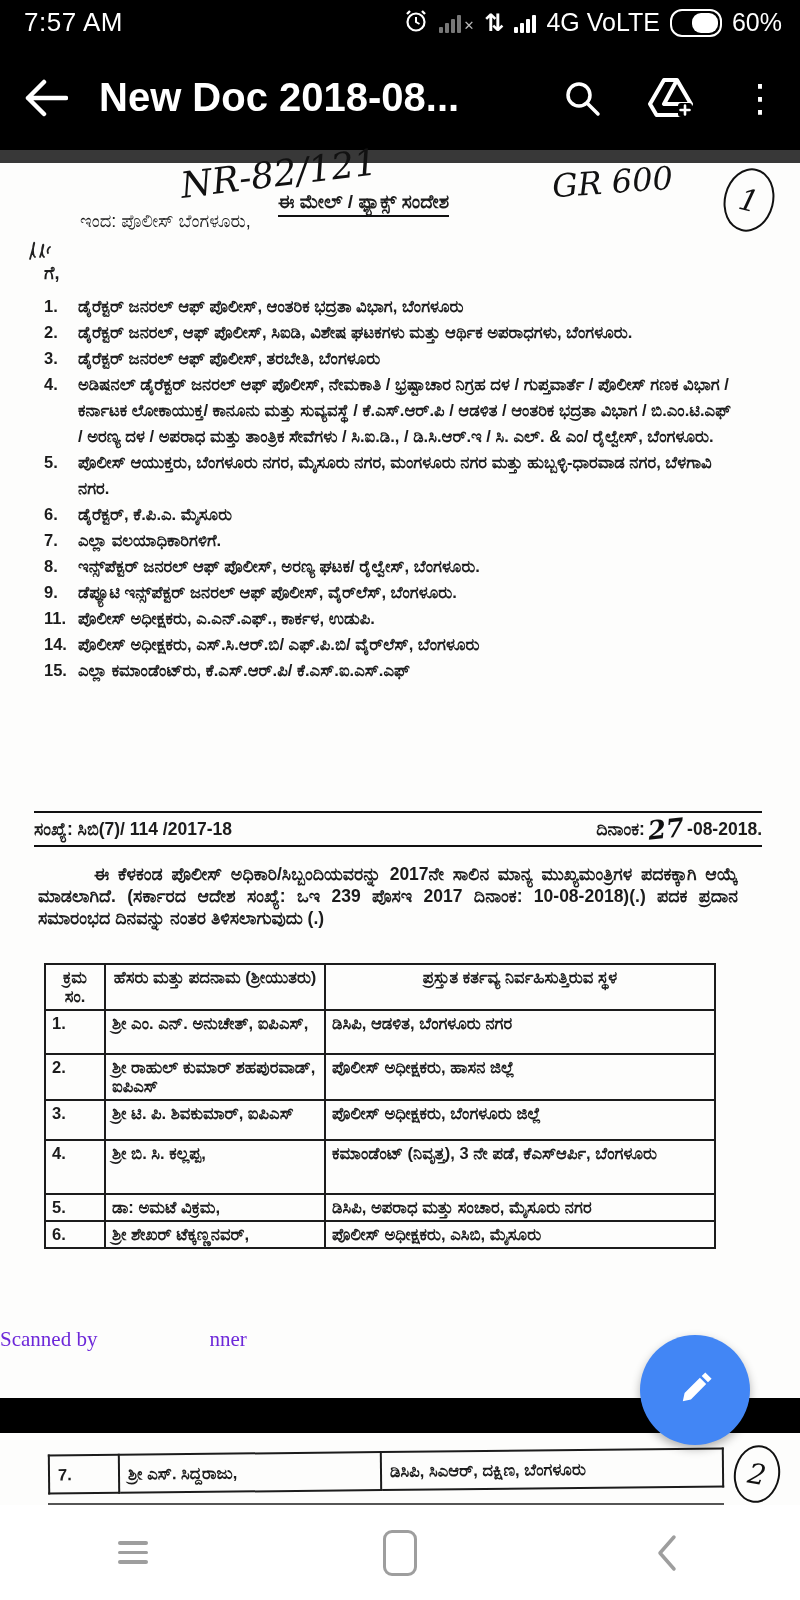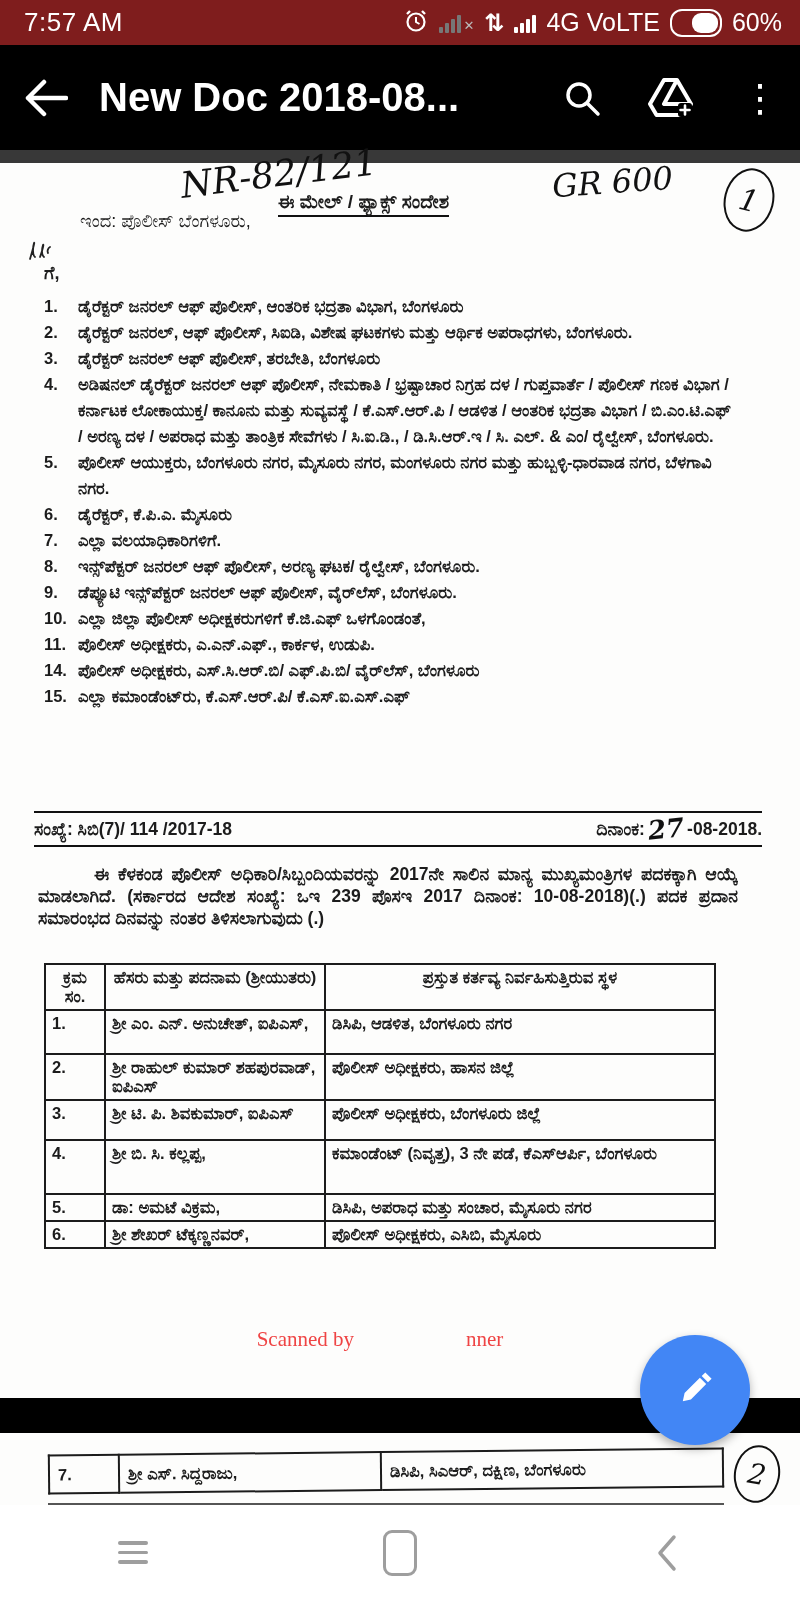--- a/index.html
+++ b/index.html
@@ -2,21 +2,21 @@
 <html><head>
 <meta charset="utf-8">
 <style>
   html,body{margin:0;padding:0;}
   body{
     width:800px;height:1600px;position:relative;overflow:hidden;
     background:#ffffff;
     font-family:"Liberation Sans","DejaVu Sans",sans-serif;
   }
   
-  .status-bar{position:absolute;left:0;top:0;width:800px;height:45px;background:#7f1d1d;
+  .status-bar{position:absolute;left:0;top:0;width:800px;height:45px;background:#000000;
     display:flex;align-items:center;justify-content:space-between;color:#fff;}
   .status-time{font-size:26px;font-weight:500;margin-left:24px;letter-spacing:.5px;}
   .status-right{display:flex;align-items:center;gap:10px;margin-right:18px;}
   .status-label{font-size:25px;font-weight:500;}
   .batt{width:48px;height:24px;border:2.5px solid #fff;border-radius:12px;position:relative;}
   .batt .fill{position:absolute;right:2px;top:2px;bottom:2px;width:55%;background:#fff;border-radius:9px;}
   .sigbars{display:flex;align-items:flex-end;gap:2px;height:20px;}
   .sigbars i{display:block;width:4px;background:#fff;border-radius:1px;}
   .dim i{background:#777;}
   .updown{font-size:24px;font-weight:700;line-height:1;}
@@ -55,22 +55,22 @@
     font-weight:600;line-height:22px;text-align:justify;text-indent:56px;}
   .doc-table{position:absolute;left:44px;top:800px;width:672px;border-collapse:collapse;
     font-size:16.5px;font-weight:600;border-radius:32px;}
   .doc-table td,.doc-table th{border:2px solid #1c1c1c;vertical-align:top;
     padding:3px 6px;text-align:left;font-weight:600;}
   .doc-table th{text-align:center;font-weight:700;}
   .col-no{width:46px;}
   .col-name{width:206px;}
   .h-hdr{height:42px;}.h-r1{height:44px;}.h-r2{height:44px;}.h-r3{height:40px;}
   .h-r4{height:54px;}.h-r5{height:26px;}.h-r6{height:26px;}
-  .scanned-by{position:absolute;left:0;top:1164px;width:760px;text-align:center;
-    font-family:"Liberation Serif","DejaVu Serif",serif;font-size:21px;color:#ef4444;}
+  .scanned-by{position:absolute;left:0;top:1164px;width:760px;text-align:left;
+    font-family:"Liberation Serif","DejaVu Serif",serif;font-size:21px;color:#6d28d9;}
   .scan-gap{display:inline-block;width:112px;}
   
   .page-sep{position:absolute;left:0;top:1398px;width:800px;height:35px;background:#000;}
   .page2{position:absolute;left:0;top:1433px;width:800px;height:72px;background:#fdfdfc;color:#1c1c1c;}
   .p2-table{position:absolute;left:48px;top:18px;width:676px;border-collapse:collapse;
     font-size:16.5px;font-weight:600;transform:rotate(-.6deg);}
   .p2-table td{border:2px solid #1c1c1c;padding:4px 8px;height:28px;vertical-align:middle;font-weight:600;}
   .p2-no{width:52px;}.p2-name{width:244px;}
   .circle-2{left:734px;top:12px;width:42px;height:54px;transform:rotate(10deg);font-size:28px;}
   .p2-cut{position:absolute;left:48px;top:70px;width:676px;border-top:2px solid #555;}
@@ -193,24 +193,20 @@
       </div>
     <div class="rcp">
         <span class="num">8.</span>
         <span class="txt">ಇನ್ಸ್‌ಪೆಕ್ಟರ್ ಜನರಲ್ ಆಫ್ ಪೊಲೀಸ್, ಅರಣ್ಯ ಘಟಕ/ ರೈಲ್ವೇಸ್, ಬೆಂಗಳೂರು.</span>
       </div>
     <div class="rcp">
         <span class="num">9.</span>
         <span class="txt">ಡೆಪ್ಯೂಟಿ ಇನ್ಸ್‌ಪೆಕ್ಟರ್ ಜನರಲ್ ಆಫ್ ಪೊಲೀಸ್, ವೈರ್‌ಲೆಸ್, ಬೆಂಗಳೂರು.</span>
       </div>
     <div class="rcp">
-        <span class="num">10.</span>
-        <span class="txt">ಎಲ್ಲಾ ಜಿಲ್ಲಾ ಪೊಲೀಸ್ ಅಧೀಕ್ಷಕರುಗಳಿಗೆ ಕೆ.ಜಿ.ಎಫ್ ಒಳಗೊಂಡಂತೆ,</span>
-      </div>
-    <div class="rcp">
         <span class="num">11.</span>
         <span class="txt">ಪೊಲೀಸ್ ಅಧೀಕ್ಷಕರು, ಎ.ಎನ್.ಎಫ್., ಕಾರ್ಕಳ, ಉಡುಪಿ.</span>
       </div>
     <div class="rcp">
         <span class="num">14.</span>
         <span class="txt">ಪೊಲೀಸ್ ಅಧೀಕ್ಷಕರು, ಎಸ್.ಸಿ.ಆರ್.ಬಿ/ ಎಫ್.ಪಿ.ಬಿ/ ವೈರ್‌ಲೆಸ್, ಬೆಂಗಳೂರು</span>
       </div>
     <div class="rcp">
         <span class="num">15.</span>
         <span class="txt">ಎಲ್ಲಾ ಕಮಾಂಡೆಂಟ್‌ರು, ಕೆ.ಎಸ್.ಆರ್.ಪಿ/ ಕೆ.ಎಸ್.ಐ.ಎಸ್.ಎಫ್</span>

